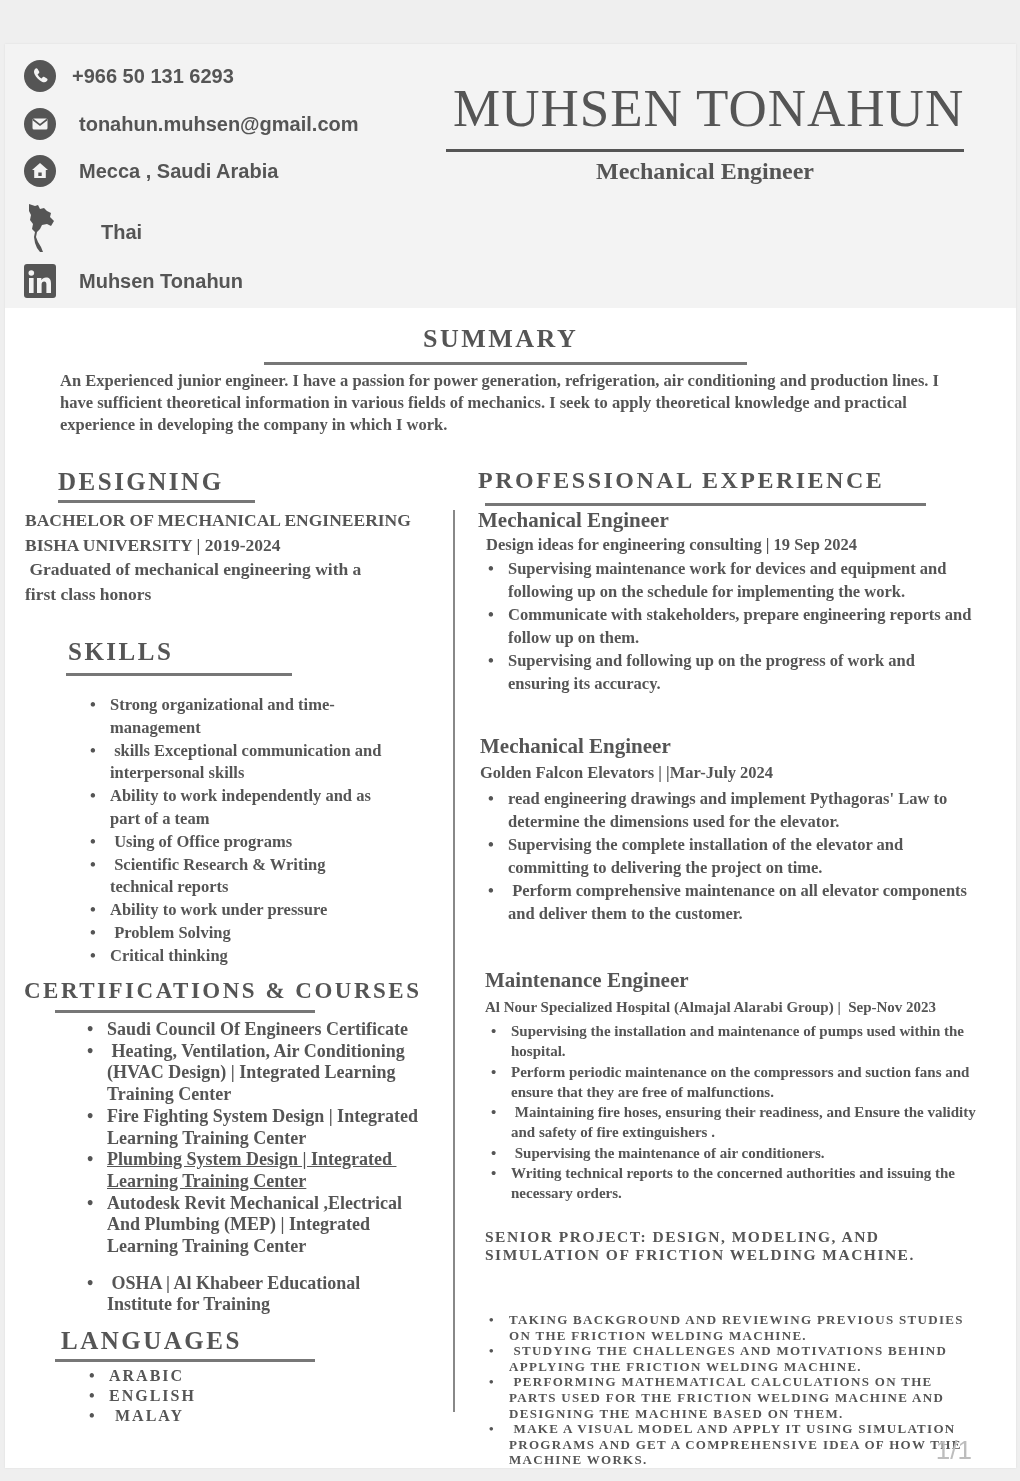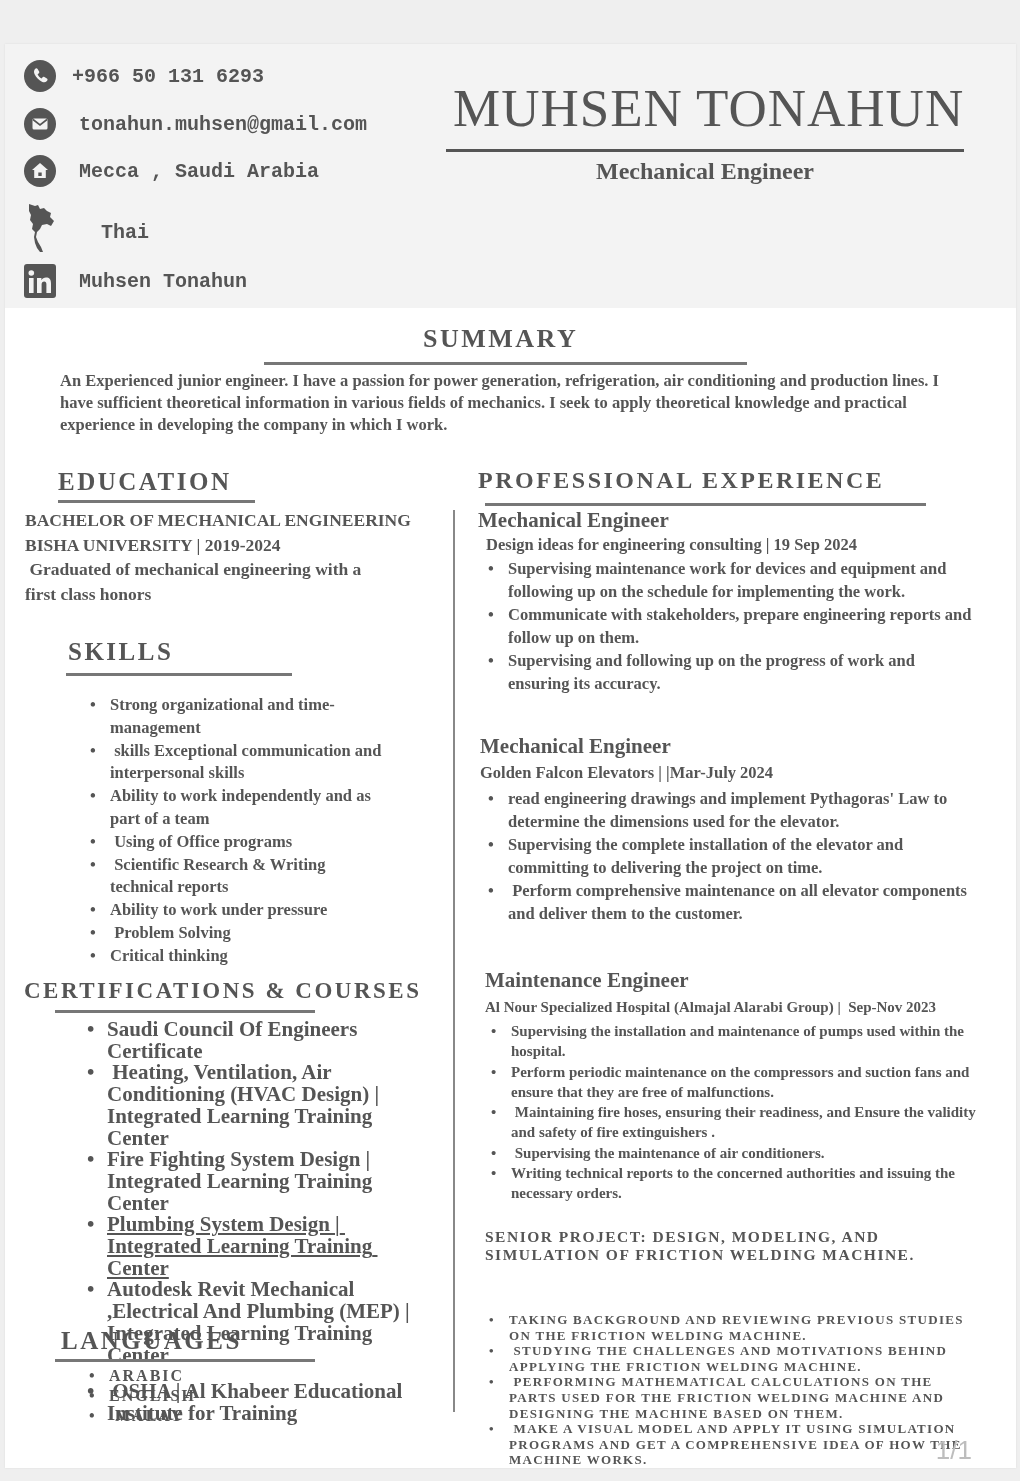--- a/index.html
+++ b/index.html
@@ -19,21 +19,21 @@
       position: absolute; left: 0; top: 0; width: 1011px; height: 264px;
       background: #f3f3f3;
     }
     .contact-row {
       position: absolute; left: 18px; display: flex; align-items: center;
     }
     .contact-row .icon {
       width: 34px; height: 34px; display: flex; align-items: center; justify-content: center;
     }
     .contact-text {
-      font-family: Liberation Mono, monospace; font-weight: bold; font-size: 20px; color: #555;
+      font-family: Liberation Sans, sans-serif; font-weight: bold; font-size: 20px; color: #555;
       margin-left: 22px; white-space: nowrap;
     }
     .name {
       position: absolute; left: 448px; top: 34px; width: 510px; text-align: center;
       font-family: "Liberation Serif", serif; font-size: 53px; color: #555; letter-spacing: 1px;
       white-space: nowrap;
     }
     .name-rule { position: absolute; left: 441px; top: 105px; width: 518px; height: 3px; background: #555; }
     .job-title {
       position: absolute; left: 441px; top: 114px; width: 518px; text-align: center;
@@ -123,21 +123,21 @@
 
     <div class="name">MUHSEN TONAHUN</div>
     <div class="name-rule"></div>
     <div class="job-title">Mechanical Engineer</div>
   </div>
 
   <div class="section-title" style="left:418px; top:280px; font-size:26px;">SUMMARY</div>
   <div class="rule" style="left:259px; top:318px; width:483px;"></div>
   <div class="summary-text">An Experienced junior engineer. I have a passion for power generation, refrigeration, air conditioning and production lines. I have sufficient theoretical information in various fields of mechanics. I seek to apply theoretical knowledge and practical experience in developing the company in which I work.</div>
 
-  <div class="section-title" style="left:53px; top:424px; font-size:25px;">EDUCATION</div>
+  <div class="section-title" style="left:53px; top:424px; font-size:25px;">DESIGNING</div>
   <div class="rule" style="left:53px; top:456px; width:197px;"></div>
   <div class="block" style="left:20px; top:464px; width:420px; font-size:17.5px; line-height:24.5px;">
     <div>BACHELOR OF MECHANICAL ENGINEERING</div>
     <div>BISHA UNIVERSITY | 2019-2024</div>
     <div style="white-space:pre;"> Graduated of mechanical engineering with a</div>
     <div>first class honors</div>
   </div>
 
   <div class="section-title" style="left:63px; top:594px; font-size:25px;">SKILLS</div>
   <div class="rule" style="left:61px; top:629px; width:226px;"></div>
@@ -149,21 +149,21 @@
       <li style="white-space:pre-wrap;"> Using of Office programs</li>
       <li style="white-space:pre-wrap;"> Scientific Research &amp; Writing technical reports</li>
       <li style="white-space:pre-wrap;">Ability to work under pressure</li>
       <li style="white-space:pre-wrap;"> Problem Solving</li>
       <li style="white-space:pre-wrap;">Critical thinking</li>
     </ul>
   </div>
 
   <div class="section-title" style="left:19px; top:934px; font-size:23px;">CERTIFICATIONS &amp; COURSES</div>
   <div class="rule" style="left:50px; top:966px; width:260px;"></div>
-  <div class="block" style="left:80px; top:975px; width:340px; font-size:21px; line-height:21.7px;">
+  <div class="block" style="left:80px; top:975px; width:340px; font-size:18px; line-height:21.7px;">
     <ul class="list">
       <li style="white-space:pre-wrap;">Saudi Council Of Engineers Certificate</li>
       <li style="white-space:pre-wrap;"> Heating, Ventilation, Air Conditioning (HVAC Design) | Integrated Learning Training Center</li>
       <li style="white-space:pre-wrap;">Fire Fighting System Design | Integrated Learning Training Center</li>
       <li style="white-space:pre-wrap;text-decoration:underline;">Plumbing System Design | Integrated Learning Training Center</li>
       <li style="white-space:pre-wrap;">Autodesk Revit Mechanical ,Electrical And Plumbing (MEP) | Integrated Learning Training Center</li>
       <li style="white-space:pre-wrap;margin-top:15px;"> OSHA | Al Khabeer Educational Institute for Training</li>
     </ul>
   </div>
 

